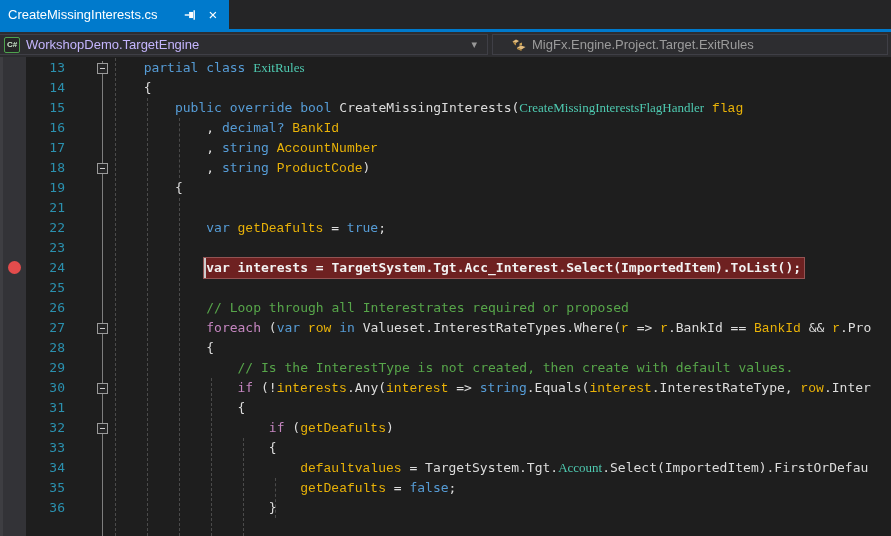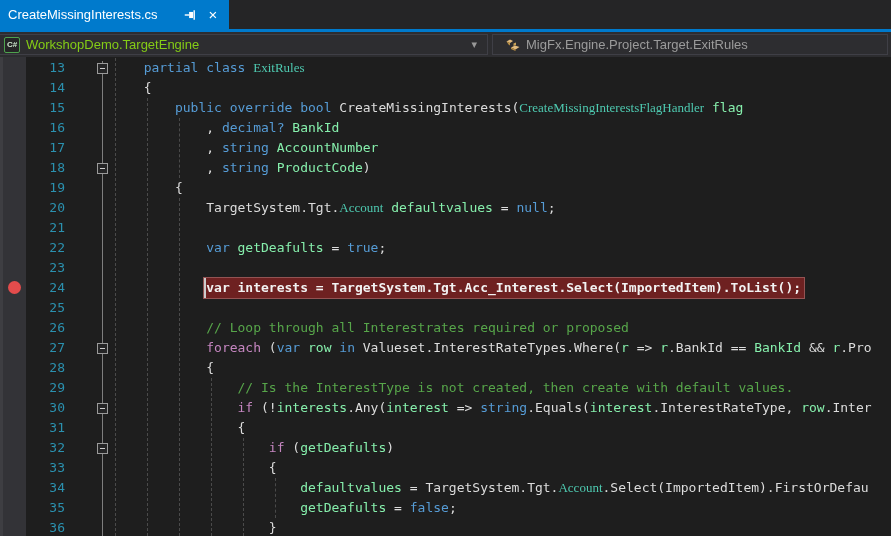--- a/index.html
+++ b/index.html
@@ -14,23 +14,23 @@
   .tab-title { font-size:13px; flex:1; white-space:nowrap; }
   .tab-pin { width:14px; height:14px; margin:0 8px 0 4px; display:inline-block; }
   .tab-close { font-size:15px; line-height:14px; width:16px; text-align:center; color:#fff; cursor:default; }
   .tab-underline { position:absolute; left:0; top:29px; width:891px; height:3px; background:#007acc; }
 
   
   .navbar { position:absolute; left:0; top:32px; width:891px; height:25px; background:#2d2d30; }
   .combo { position:absolute; top:2px; height:21px; background:#2d2d30; border:1px solid #3f3f46;
            display:flex; align-items:center; }
   .combo-left  { left:-1px; width:489px; padding:0 4px; }
-  .combo-right { left:492px; width:396px; padding:0 12px; }
+  .combo-right { left:492px; width:396px; padding:0 18px; }
   .combo-label { font-size:13px; white-space:nowrap; }
-  .combo-left .combo-label { color:#84cc16; }
+  .combo-left .combo-label { color:#c4b5fd; }
   .combo-right .combo-label { color:#9b9b9b; }
   .combo-arrow { position:absolute; right:10px; top:3px; color:#999; font-size:11px;
                  font-family:"DejaVu Sans", sans-serif; }
   .csharp-icon { width:16px; height:16px; border:1px solid #4ea24e; border-radius:2px;
                  color:#cfe8cf; font-size:8px; font-weight:bold; display:flex; align-items:center;
                  justify-content:center; margin-right:6px; background:#252526; }
   .class-icon { width:16px; height:16px; margin-right:5px; }
 
   
   .editor { position:absolute; left:0; top:57px; width:891px; height:479px; background:#1e1e1e;
@@ -46,21 +46,21 @@
   .code { position:absolute; left:81px; top:0; color:#dcdcdc; }
   .fold { position:absolute; left:97px; top:5px; width:11px; height:11px; background:#252526;
           border:1px solid #9a9a9a; z-index:2; }
   .fold::after { content:""; position:absolute; left:2px; right:2px; top:4px; height:1px; background:#cccccc; }
   .bp-dot { position:absolute; left:8px; top:3px; width:13px; height:13px; border-radius:50%;
             background:#e34c4c; z-index:2; }
 
   .c-kw { color:#569cd6; }
   .c-cf { color:#c586c0; }
   .c-ty { color:#4ec9b0;font-family:Liberation Serif, serif; }
-  .c-id { color:#86efac; }
+  .c-id { color:#eab308;font-family:Liberation Mono, monospace; }
   .c-pl { color:#dcdcdc; }
   .c-cm { color:#57a64a;margin-top:24px; }
   .c-bp { color:#f2f2f2;font-weight:bold; }
   .bp-hl { background:#6e2121; box-shadow:0 0 0 1px #935353; border-left:2px solid #cdcdcd;
            padding:2px 3px 3px 0; margin-left:-2px; }
 </style>
 </head>
 <body>
 
 <div id="app">
@@ -114,21 +114,20 @@
     <div class="outline-line"></div>
 
     <div class="rows">
         <div class="row"><span class="ln">13</span><span class="fold"></span><span class="code">        <span><span class="c-kw">partial</span><span class="c-pl"> </span><span class="c-kw">class</span><span class="c-pl"> </span><span class="c-ty">ExitRules</span></span></span></div>
         <div class="row"><span class="ln">14</span><span class="code">        <span><span class="c-pl">{</span></span></span></div>
         <div class="row"><span class="ln">15</span><span class="code">            <span><span class="c-kw">public</span><span class="c-pl"> </span><span class="c-kw">override</span><span class="c-pl"> </span><span class="c-kw">bool</span><span class="c-pl"> </span><span class="c-pl">CreateMissingInterests(</span><span class="c-ty">CreateMissingInterestsFlagHandler</span><span class="c-pl"> </span><span class="c-id">flag</span></span></span></div>
         <div class="row"><span class="ln">16</span><span class="code">                <span><span class="c-pl">, </span><span class="c-kw">decimal?</span><span class="c-pl"> </span><span class="c-id">BankId</span></span></span></div>
         <div class="row"><span class="ln">17</span><span class="code">                <span><span class="c-pl">, </span><span class="c-kw">string</span><span class="c-pl"> </span><span class="c-id">AccountNumber</span></span></span></div>
         <div class="row"><span class="ln">18</span><span class="fold"></span><span class="code">                <span><span class="c-pl">, </span><span class="c-kw">string</span><span class="c-pl"> </span><span class="c-id">ProductCode</span><span class="c-pl">)</span></span></span></div>
         <div class="row"><span class="ln">19</span><span class="code">            <span><span class="c-pl">{</span></span></span></div>
-        <div class="row"><span class="ln">20</span><span class="code">                <span><span class="c-pl">TargetSystem.Tgt.</span><span class="c-ty">Account</span><span class="c-pl"> </span><span class="c-id">defaultvalues</span><span class="c-pl"> = </span><span class="c-kw">null</span><span class="c-pl">;</span></span></span></div>
         <div class="row"><span class="ln">21</span><span class="code"><span></span></span></div>
         <div class="row"><span class="ln">22</span><span class="code">                <span><span class="c-kw">var</span><span class="c-pl"> </span><span class="c-id">getDeafults</span><span class="c-pl"> = </span><span class="c-kw">true</span><span class="c-pl">;</span></span></span></div>
         <div class="row"><span class="ln">23</span><span class="code"><span></span></span></div>
         <div class="row"><span class="ln">24</span><span class="bp-dot"></span><span class="code">                <span class="bp-hl"><span class="c-bp">var interests = TargetSystem.Tgt.Acc_Interest.Select(ImportedItem).ToList();</span></span></span></div>
         <div class="row"><span class="ln">25</span><span class="code"><span></span></span></div>
         <div class="row"><span class="ln">26</span><span class="code">                <span><span class="c-cm">// Loop through all Interestrates required or proposed</span></span></span></div>
         <div class="row"><span class="ln">27</span><span class="fold"></span><span class="code">                <span><span class="c-cf">foreach</span><span class="c-pl"> (</span><span class="c-kw">var</span><span class="c-pl"> </span><span class="c-id">row</span><span class="c-pl"> </span><span class="c-kw">in</span><span class="c-pl"> Valueset.InterestRateTypes.Where(</span><span class="c-id">r</span><span class="c-pl"> =&gt; </span><span class="c-id">r</span><span class="c-pl">.BankId == </span><span class="c-id">BankId</span><span class="c-pl"> &amp;&amp; </span><span class="c-id">r</span><span class="c-pl">.Pro</span></span></span></div>
         <div class="row"><span class="ln">28</span><span class="code">                <span><span class="c-pl">{</span></span></span></div>
         <div class="row"><span class="ln">29</span><span class="code">                    <span><span class="c-cm">// Is the InterestType is not created, then create with default values.</span></span></span></div>
         <div class="row"><span class="ln">30</span><span class="fold"></span><span class="code">                    <span><span class="c-cf">if</span><span class="c-pl"> (!</span><span class="c-id">interests</span><span class="c-pl">.Any(</span><span class="c-id">interest</span><span class="c-pl"> =&gt; </span><span class="c-kw">string</span><span class="c-pl">.Equals(</span><span class="c-id">interest</span><span class="c-pl">.InterestRateType, </span><span class="c-id">row</span><span class="c-pl">.Inter</span></span></span></div>

